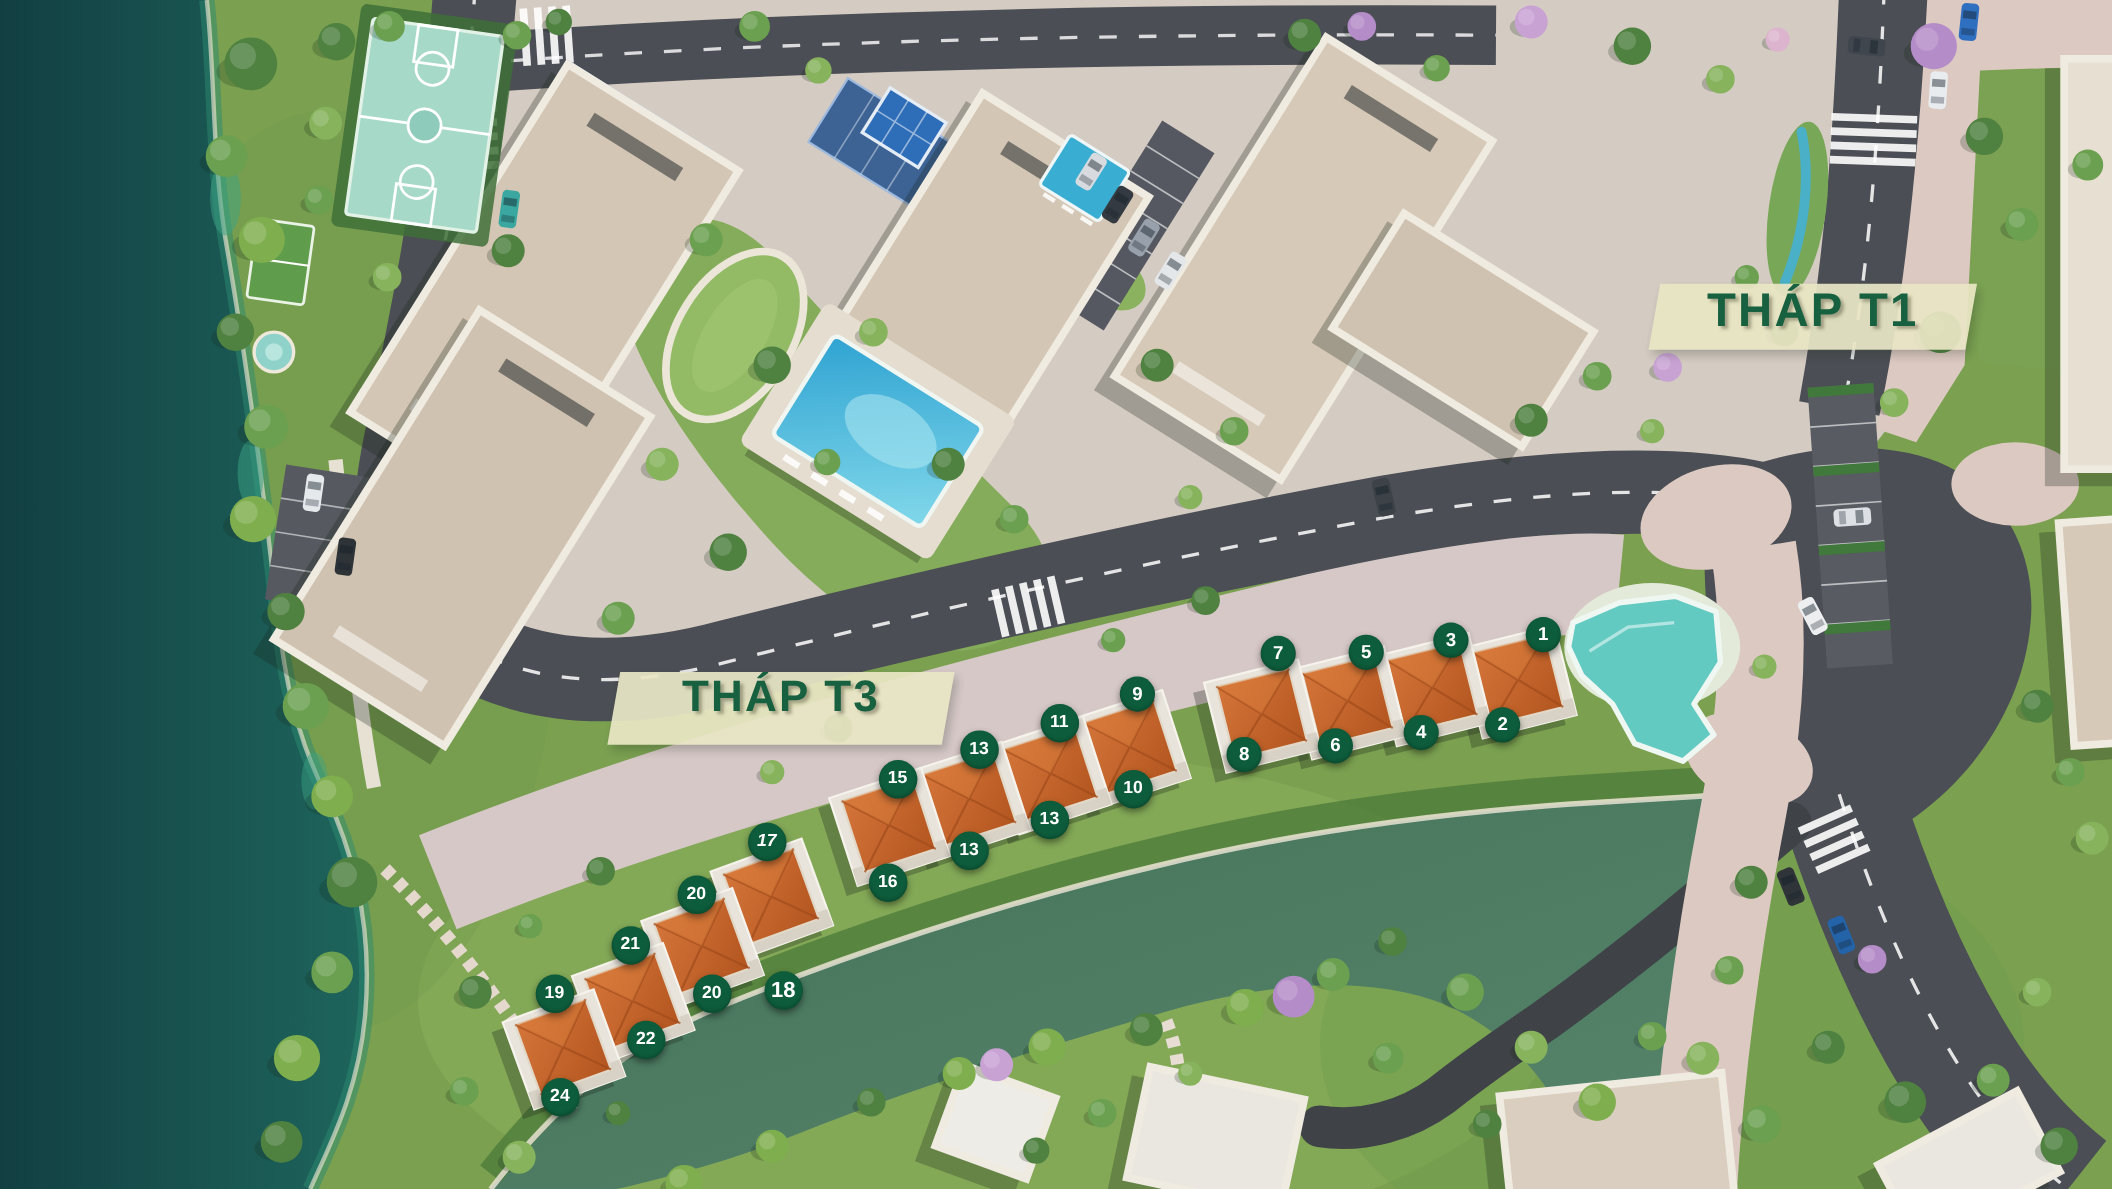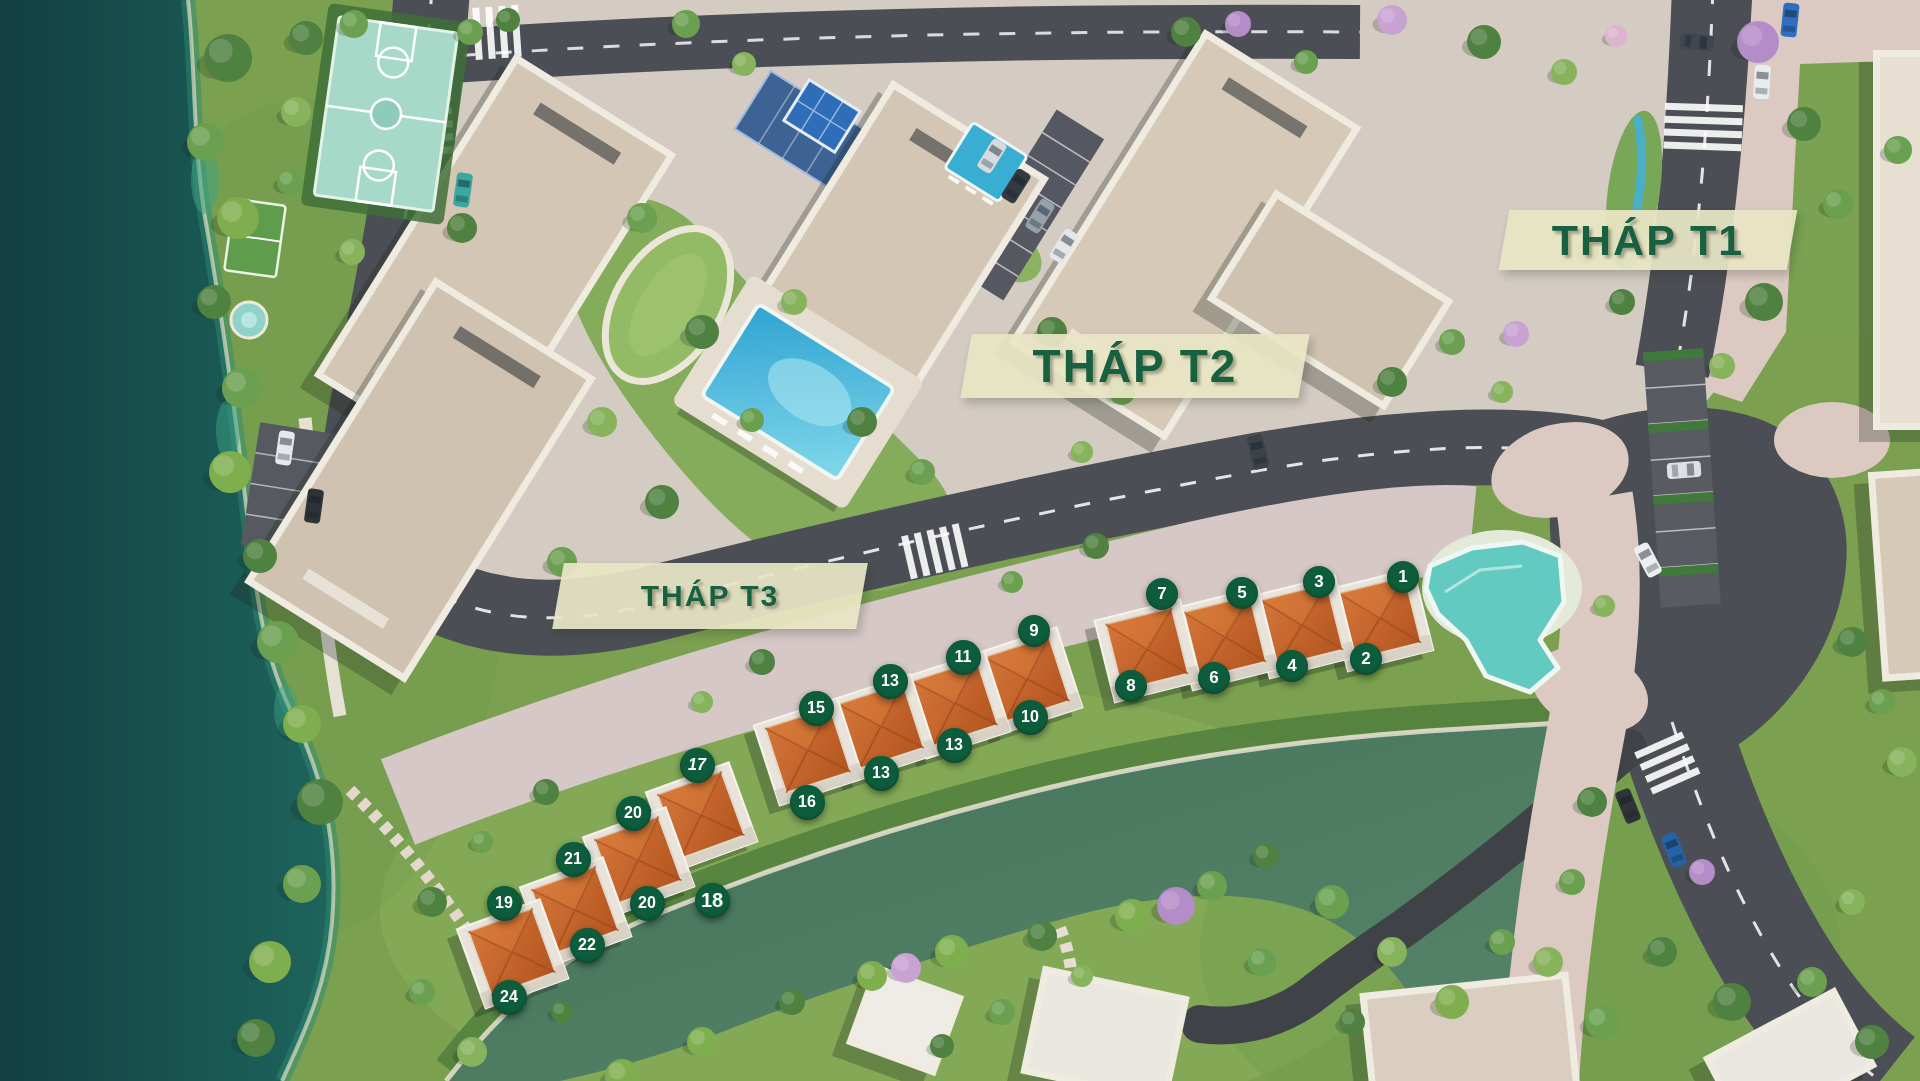--- a/index.html
+++ b/index.html
@@ -6,21 +6,21 @@
   .scene{position:relative;width:1920px;height:1081px;overflow:hidden;
          font-family:"Liberation Sans","DejaVu Sans",sans-serif;}
   .scene svg{position:absolute;left:0;top:0;}
   .overlay{position:absolute;left:0;top:0;width:100%;height:100%;}
   .marker{position:absolute;border-radius:50%;
           background:var(--marker-bg,#0d5c3b);color:var(--marker-text,#fff);
           display:flex;align-items:center;justify-content:center;
           font-weight:bold;border:none;padding:0;cursor:pointer;
           font-family:inherit;
           box-shadow:0 3px 7px rgba(0,0,0,.45), inset 0 -2px 3px rgba(0,0,0,.18);}
-  .tower-label{position:absolute;display:flex;align-items:center;justify-content:center;}
+  .tower-label{position:absolute;display:flex;justify-content:center;margin-top:48px;}
   .pill-bg{position:absolute;inset:0;background:var(--label-bg,#e9e6c5);
            transform:skewX(-10deg);opacity:.93;
            box-shadow:4px 5px 9px rgba(40,50,40,.28);}
   .pill-text{position:relative;font-weight:bold;color:var(--label-text,#176140);
              letter-spacing:2px;text-shadow:3px 3px 3px rgba(80,80,55,.45);
              white-space:nowrap;}
 </style>
 </head>
 <body>
 
@@ -820,27 +820,23 @@
           <rect x="-6" y="6" width="12" height="6" fill="rgba(20,30,40,.3)"></rect>
         </g>
       </g>
 </svg>
 
 <div class="overlay" id="overlay">
       <div class="tower-label" style="left: 1504px; top: 210px; width: 288px; height: 60px;">
         <span class="pill-bg"></span>
         <span class="pill-text" style="font-size: 43px;">THÁP T1</span>
       </div>
-      <div class="tower-label" style="left: 966px; top: 334px; width: 338px; height: 64px;">
-        <span class="pill-bg"></span>
-        <span class="pill-text" style="font-size: 46px;">THÁP T2</span>
-      </div>
       <div class="tower-label" style="left: 558px; top: 563px; width: 304px; height: 66px;">
         <span class="pill-bg"></span>
-        <span class="pill-text" style="font-size: 30px;">THÁP T3</span>
+        <span class="pill-text" style="font-size: 40px;">THÁP T3</span>
       </div>
       <button class="marker" style="left: 1387px; top: 561px; width: 32px; height: 32px; font-size: 17px;">1</button>
       <button class="marker" style="left: 1350px; top: 643px; width: 32px; height: 32px; font-size: 17px;">2</button>
       <button class="marker" style="left: 1303px; top: 566px; width: 32px; height: 32px; font-size: 17px;">3</button>
       <button class="marker" style="left: 1276px; top: 650px; width: 32px; height: 32px; font-size: 17px;">4</button>
       <button class="marker" style="left: 1226px; top: 577px; width: 32px; height: 32px; font-size: 17px;">5</button>
       <button class="marker" style="left: 1198px; top: 662px; width: 32px; height: 32px; font-size: 17px;">6</button>
       <button class="marker" style="left: 1146px; top: 578px; width: 32px; height: 32px; font-size: 17px;">7</button>
       <button class="marker" style="left: 1115px; top: 670px; width: 32px; height: 32px; font-size: 17px;">8</button>
       <button class="marker" style="left: 1018px; top: 615px; width: 32px; height: 32px; font-size: 17px;">9</button>

